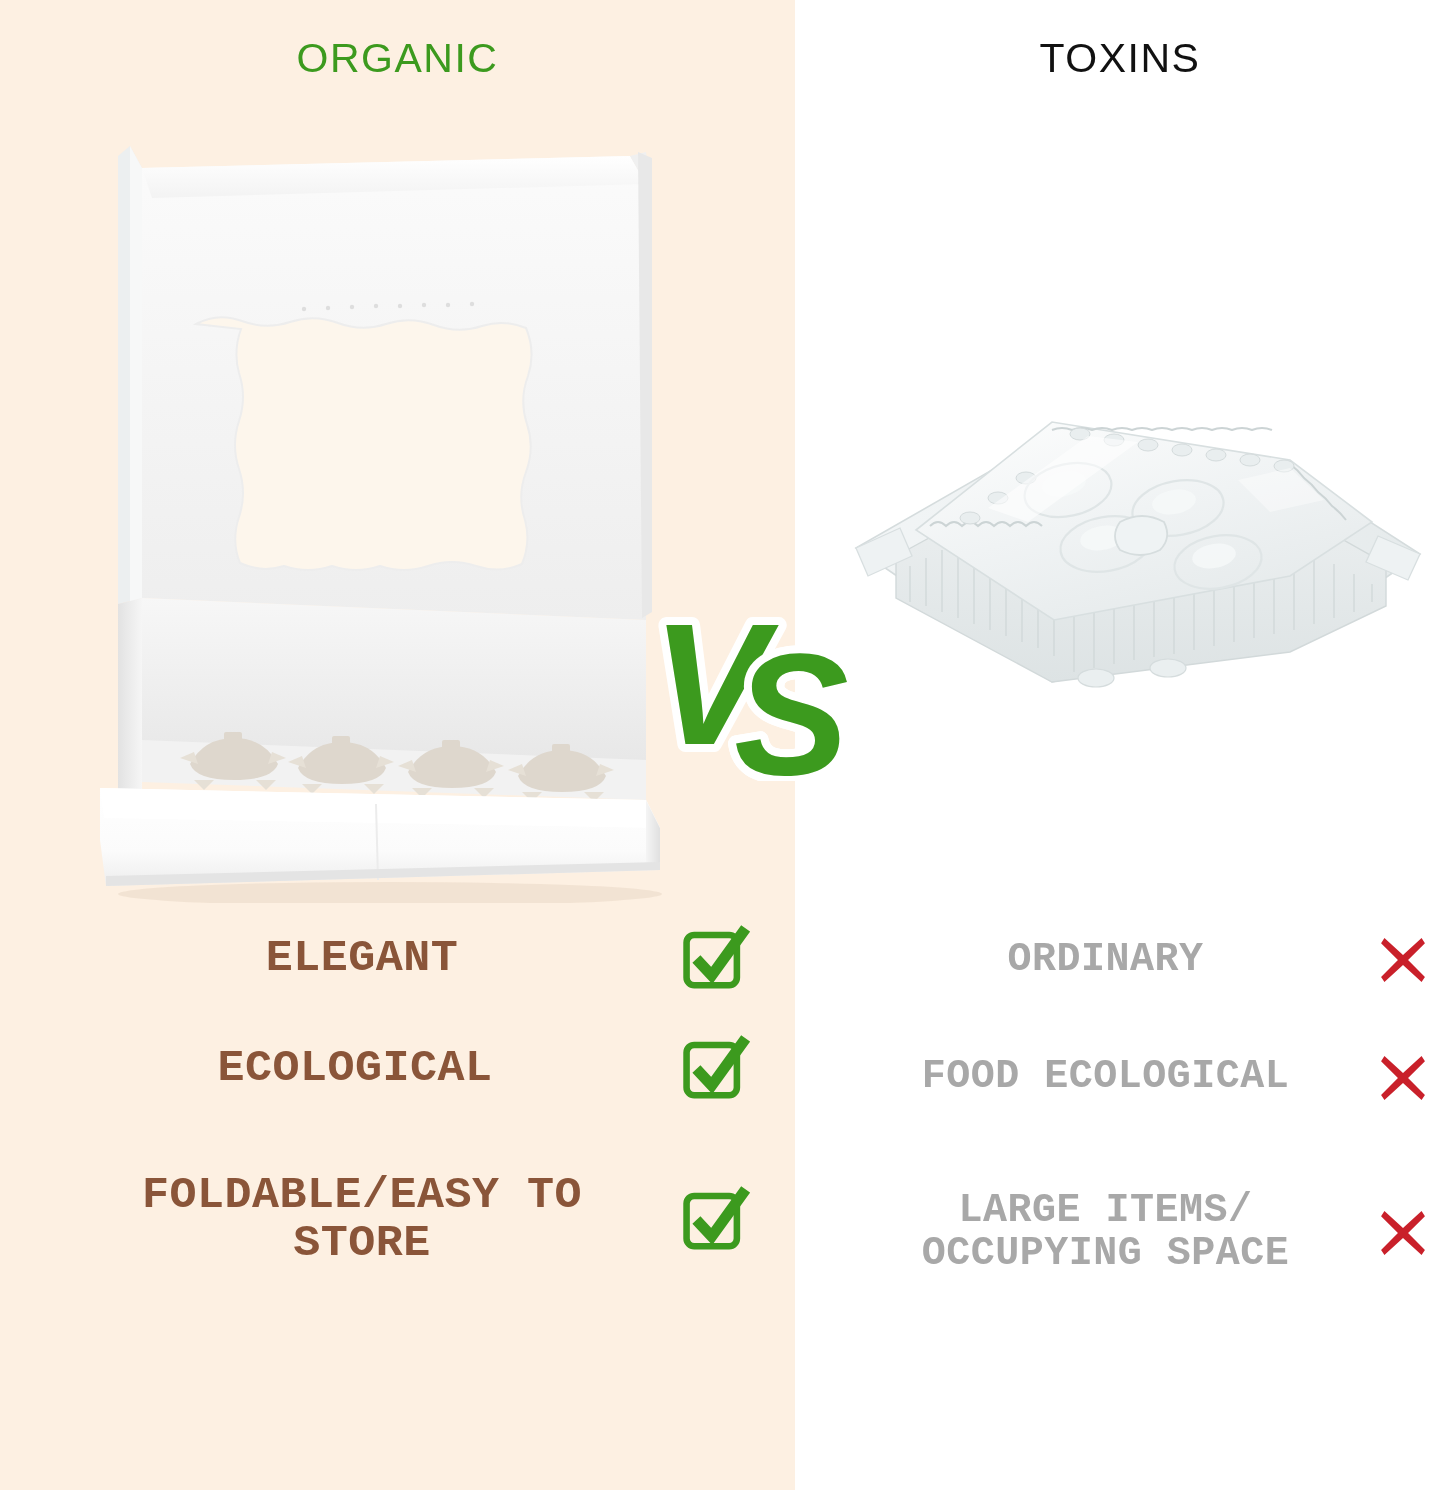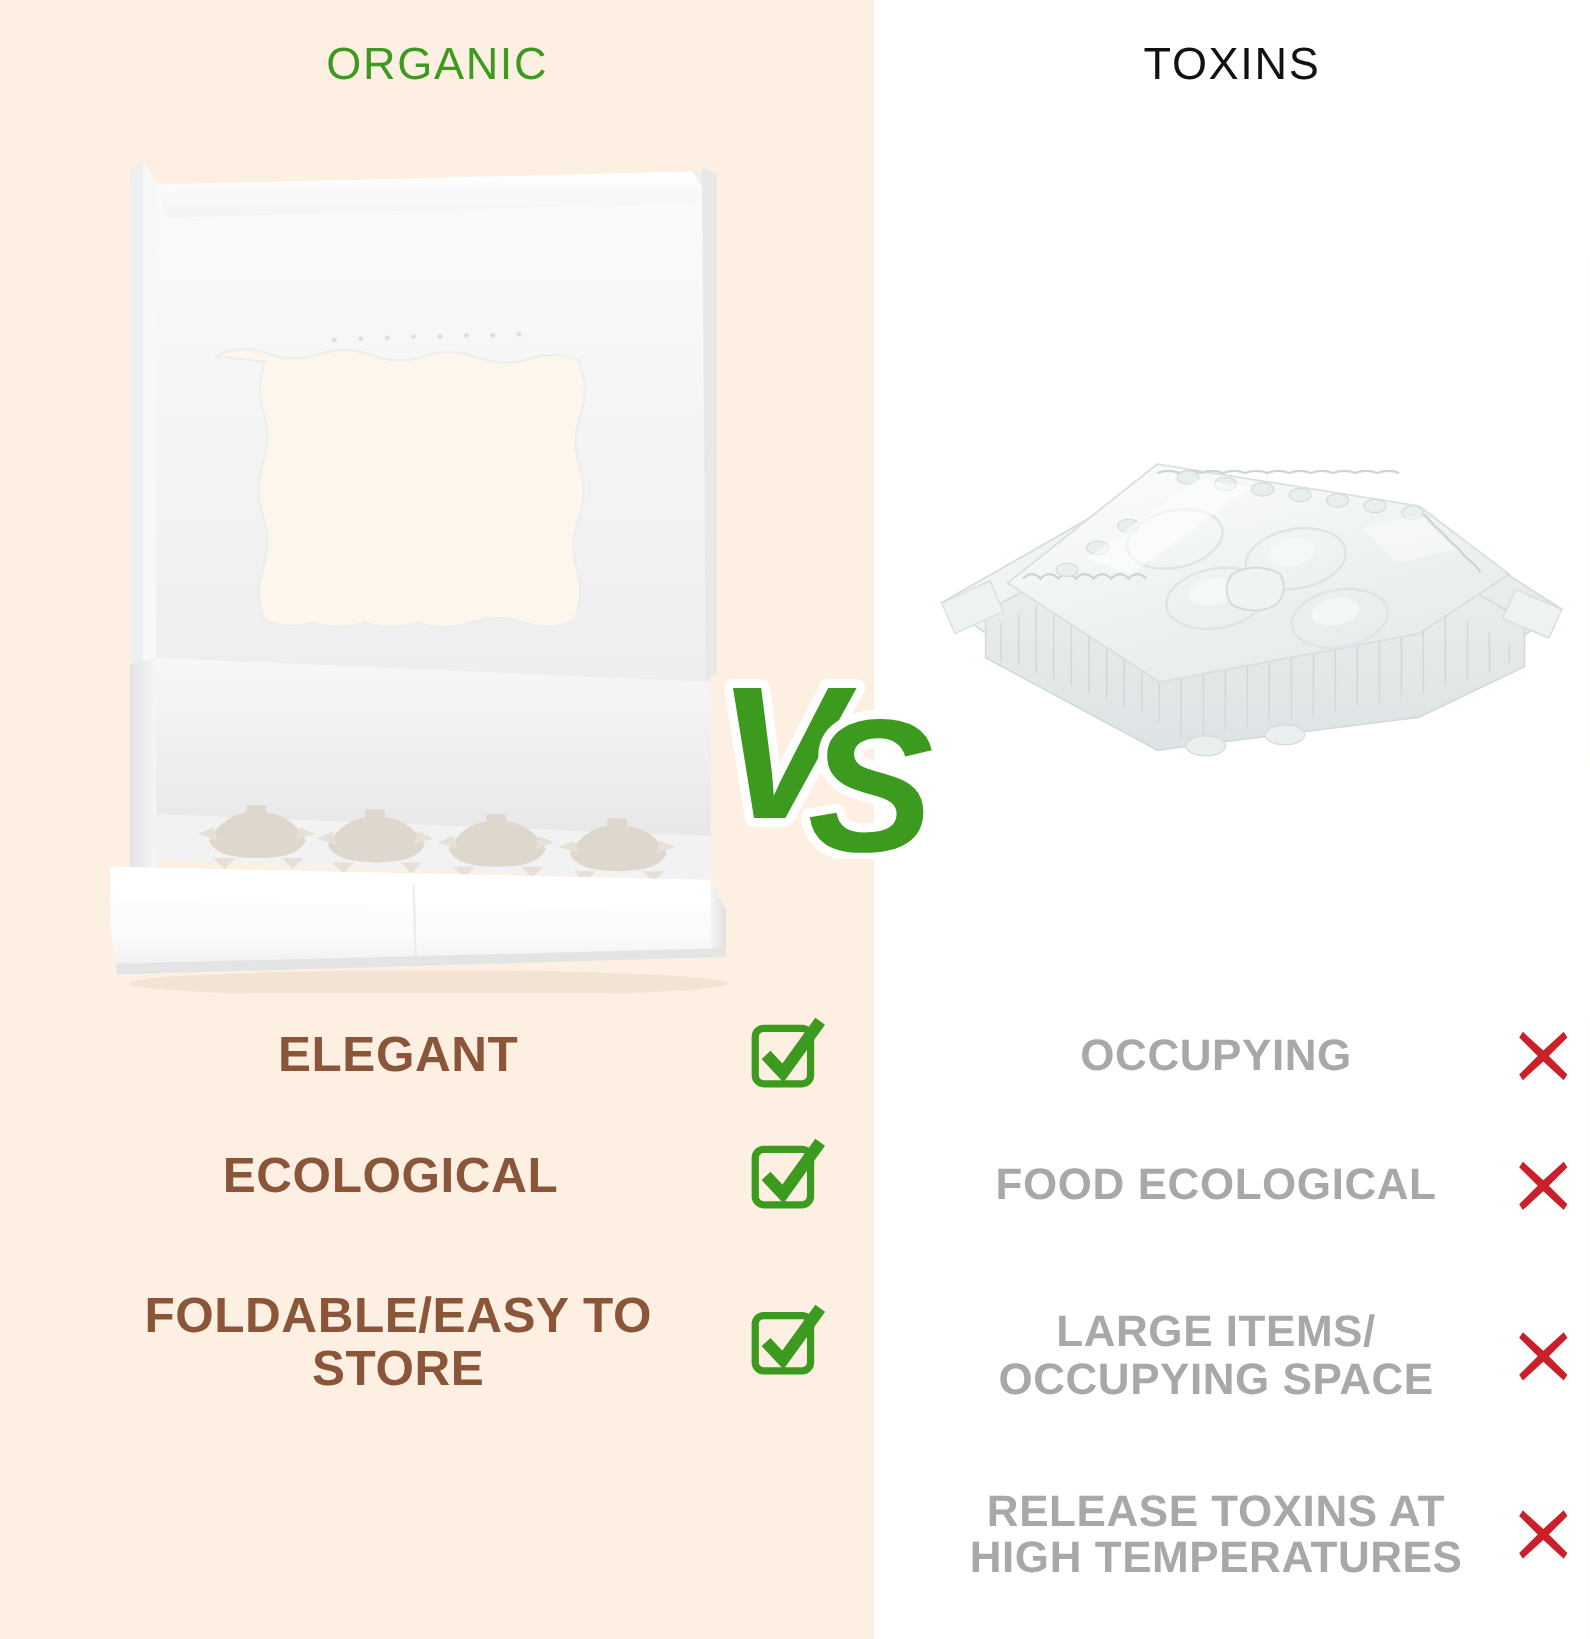--- a/index.html
+++ b/index.html
@@ -107,20 +107,21 @@
     display: flex;
     align-items: center;
     width: 100%;
   }
   .feature-row-left  { justify-content: flex-end; }
   .feature-row-right { justify-content: flex-end; }
 
   .feature-label {
     font-weight: bold;
     line-height: 1.06;
+    font-family: Liberation Mono, monospace;
   }
   .feature-label-left {
     color: #8a5539;
     font-size: 45px;
     letter-spacing: 0.5px;
     text-align: center;
     flex: 1 1 auto;
     padding-right: 16px;
   }
   .feature-label-right {
@@ -430,21 +431,21 @@
         </svg>
       </span>
     </div>
 
 
   </div>
 
   <div class="features features-right">
 
     <div class="feature-row feature-row-right row-h1r">
-      <div class="feature-label feature-label-right">OCCUPYING</div>
+      <div class="feature-label feature-label-right">ORDINARY</div>
       <span class="mark mark-cross">
         <svg viewBox="0 0 64 64" xmlns="http://www.w3.org/2000/svg">
           <path d="M10 6 L32 26 L54 6 L58 12 L38 32 L58 52 L54 58 L32 38 L10 58 L6 52 L26 32 L6 12 Z" fill="#c9202a"></path>
         </svg>
       </span>
     </div>
 
     <div class="feature-row feature-row-right row-h2r">
       <div class="feature-label feature-label-right">FOOD ECOLOGICAL</div>
       <span class="mark mark-cross">
@@ -456,24 +457,16 @@
 
     <div class="feature-row feature-row-right row-h3r">
       <div class="feature-label feature-label-right">LARGE ITEMS/ OCCUPYING SPACE</div>
       <span class="mark mark-cross">
         <svg viewBox="0 0 64 64" xmlns="http://www.w3.org/2000/svg">
           <path d="M10 6 L32 26 L54 6 L58 12 L38 32 L58 52 L54 58 L32 38 L10 58 L6 52 L26 32 L6 12 Z" fill="#c9202a"></path>
         </svg>
       </span>
     </div>
 
-    <div class="feature-row feature-row-right row-h4r">
-      <div class="feature-label feature-label-right">RELEASE TOXINS AT HIGH TEMPERATURES</div>
-      <span class="mark mark-cross">
-        <svg viewBox="0 0 64 64" xmlns="http://www.w3.org/2000/svg">
-          <path d="M10 6 L32 26 L54 6 L58 12 L38 32 L58 52 L54 58 L32 38 L10 58 L6 52 L26 32 L6 12 Z" fill="#c9202a"></path>
-        </svg>
-      </span>
-    </div>
 
   </div>
 
 </div>
 
 </body></html>

